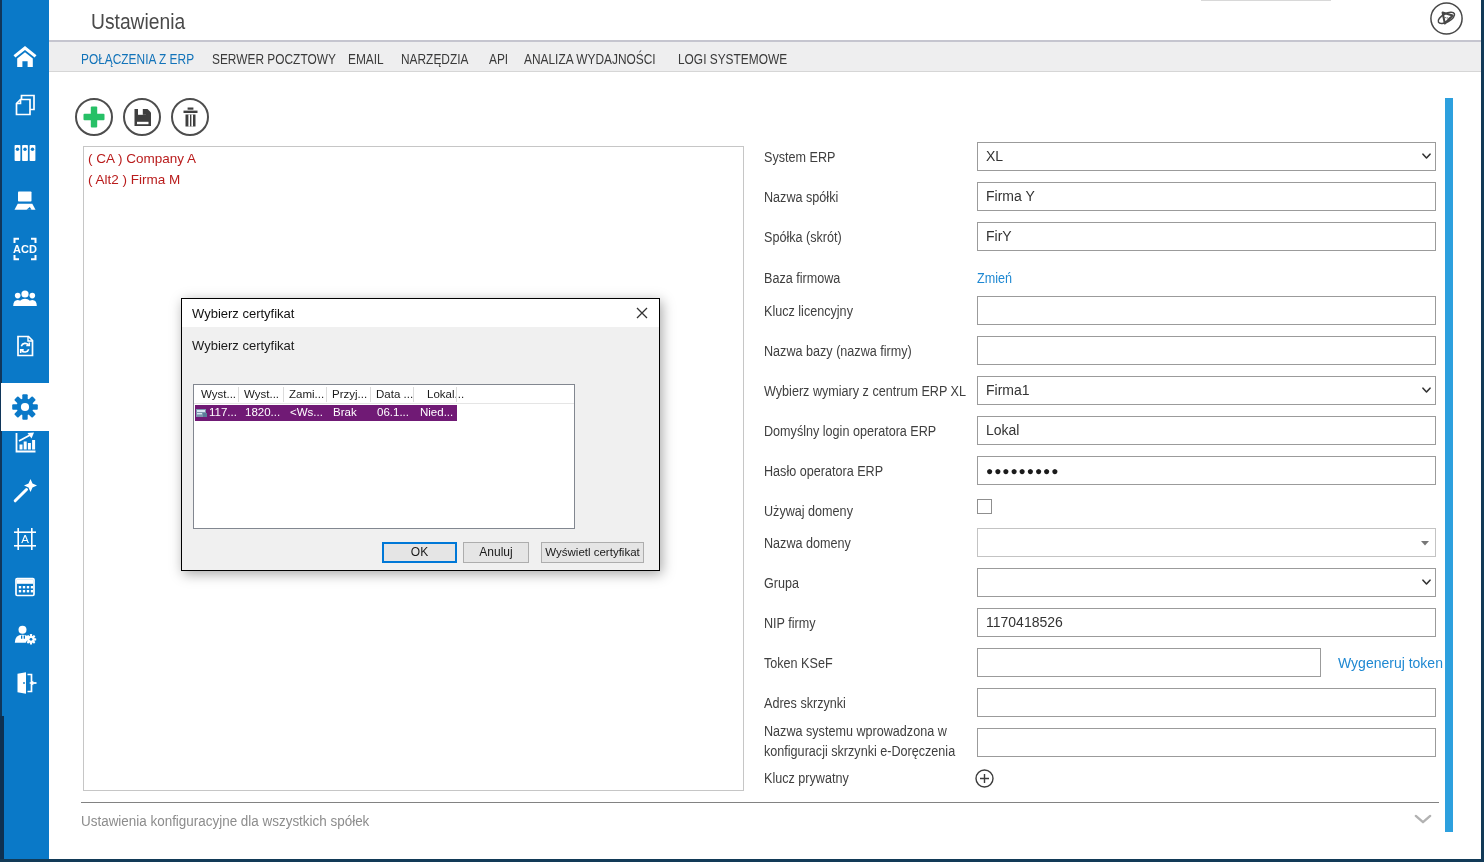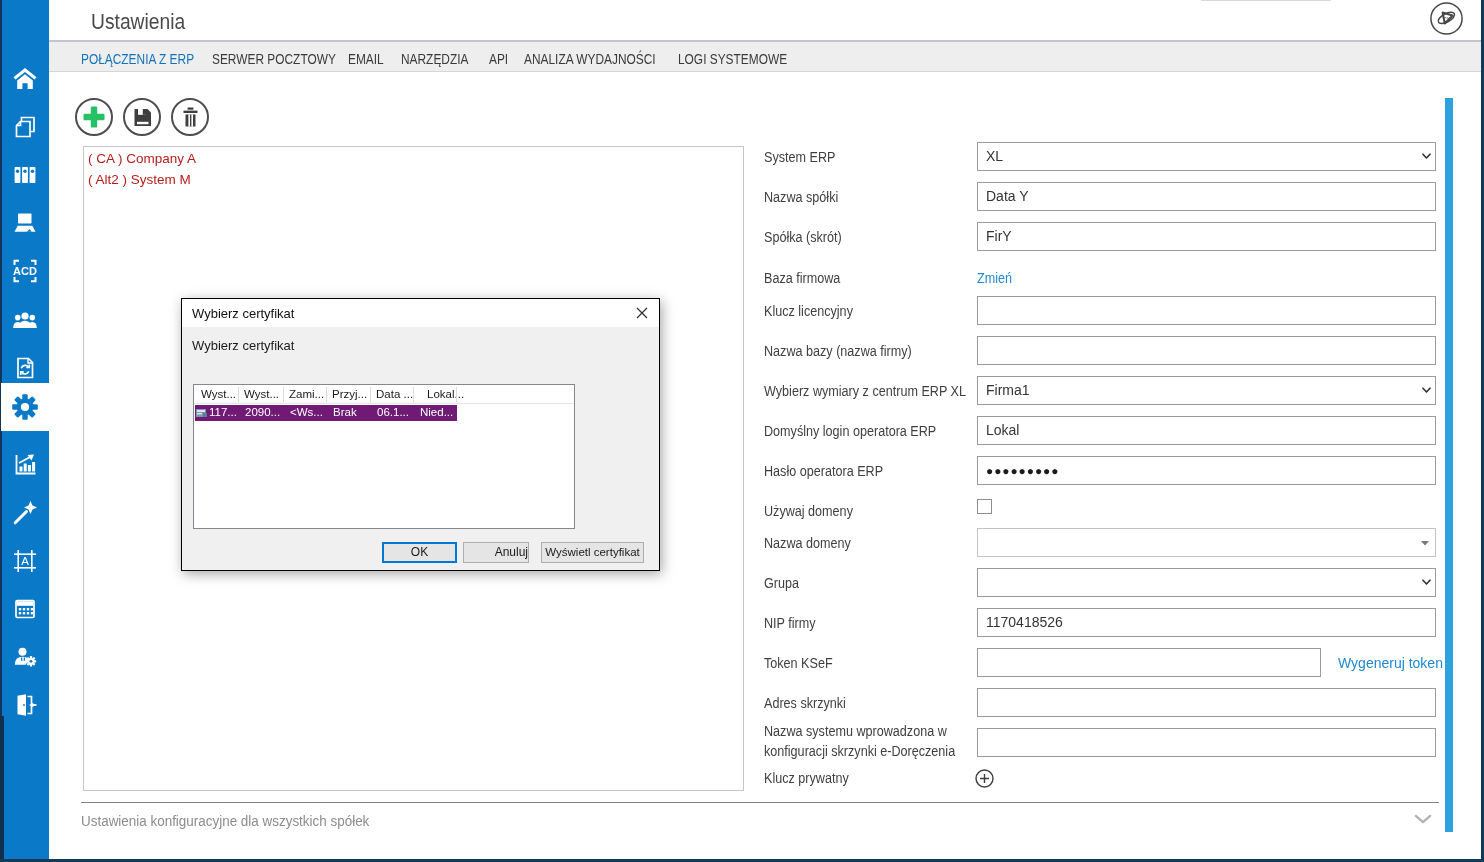--- a/index.html
+++ b/index.html
@@ -6,21 +6,21 @@
   html,body { width:1484px; height:862px; overflow:hidden; }
   body { position:relative; background:#fff; font-family:"Liberation Sans",sans-serif; color:#3f3f3f; }
   .abs { position:absolute; }
   
   #bR { right:0; top:0; width:3px; height:862px; background:#123a57; }
   #bB { left:0; bottom:0; width:1484px; height:3px; background:#123a57; }
   #bL { left:0; top:0; width:2px; height:862px; background:#10365a; }
   #bL2 { left:0; top:716px; width:4px; height:146px; background:#0e3152; }
   
   #side { left:0; top:0; width:49px; height:859px; background:#0a79c8; }
-  .sic { position:absolute; left:0; width:49px; height:48px; display:flex; align-items:flex-end; justify-content:center; }
+  .sic { position:absolute; left:0; width:49px; height:48px; display:flex; align-items:flex-start; justify-content:center; }
   #gearSel { position:absolute; left:1px; top:383px; width:48px; height:48px; background:#fff; display:flex; align-items:center; justify-content:center; }
   
   #hdr { left:49px; top:0; width:1433px; height:40px; background:#fff; }
   #title { left:42px; top:9px; font-size:22px; color:#4a4a4a; transform:scaleX(.875); transform-origin:0 0; }
   #logo { right:19px; top:2px; }
   
   #tabs { left:49px; top:40px; width:1432px; height:32px; background:#eeeeef; border-top:2px solid #c5c5cf; border-bottom:1px solid #d6d6d6; }
   #tabs span { position:absolute; top:9px; font-size:14px; color:#3a3a3a; white-space:nowrap; transform:scaleX(.85); transform-origin:0 0; }
   #tabs span.on { color:#1273b9; }
   
@@ -273,29 +273,29 @@
         <rect x="6.6" y="0.5" width="5.8" height="2.2"></rect>
         <rect x="2.5" y="3.6" width="14" height="2.4"></rect>
         <path d="M4.5 7.5 H14.5 V19.5 H4.5 Z"></path>
       </g>
       <rect x="7.4" y="7.5" width="1.6" height="12" fill="#fff"></rect>
       <rect x="10.4" y="7.5" width="1.6" height="12" fill="#fff"></rect>
     </svg>
   </div>
 <div class="abs" id="clist">
   <div class="row">( CA ) Company A</div>
-  <div class="row">( Alt2 ) System M</div>
+  <div class="row">( Alt2 ) Firma M</div>
 </div>
 <span class="lbl" style="top:149px">System ERP</span>
 <div class="inp" style="top:142px">XL</div>
 <svg class="chev" style="left:1422px;top:153px" width="9" height="7" viewBox="0 0 9 7">
     <path d="M1 1.2 L4.5 5 L8 1.2" fill="none" stroke="#333" stroke-width="1.6" stroke-linecap="round" stroke-linejoin="round"></path>
   </svg>
 <span class="lbl" style="top:189px">Nazwa spółki</span>
-<div class="inp" style="top:182px">Data Y</div>
+<div class="inp" style="top:182px">Firma Y</div>
 <span class="lbl" style="top:229px">Spółka (skrót)</span>
 <div class="inp" style="top:222px">FirY</div>
 <span class="lbl" style="top:270px">Baza firmowa</span>
 <span class="lbl link" style="left:977px;top:270px">Zmień</span>
 <span class="lbl" style="top:303px">Klucz licencyjny</span>
 <div class="inp" style="top:296px"></div>
 <span class="lbl" style="top:343px">Nazwa bazy (nazwa firmy)</span>
 <div class="inp" style="top:336px"></div>
 <span class="lbl" style="top:383px">Wybierz wymiary z centrum ERP XL</span>
 <div class="inp" style="top:376px">Firma1</div>
@@ -362,25 +362,25 @@
       <div style="position:absolute;left:262px;top:2px;width:1px;height:15px;background:#dcdcdc"></div>
     </div>
     <div style="position:absolute;left:1px;top:20px;width:262px;height:16px;background:#701a75;color:#fff">
       <svg style="position:absolute;left:1px;top:3px" width="12" height="10" viewBox="0 0 12 10">
           <rect x="0" y="1" width="10" height="8" fill="#7b96ad"></rect>
           <rect x="1" y="2" width="8" height="2" fill="#d8e6f2"></rect>
           <rect x="1" y="5" width="5" height="1.4" fill="#d8e6f2"></rect>
           <rect x="7" y="5" width="4" height="4" fill="#5a7d9a"></rect>
         </svg>
       <span style="position:absolute;left:14px;top:1px">117...</span>
-      <span style="position:absolute;left:50px;top:1px">2090...</span>
+      <span style="position:absolute;left:50px;top:1px">1820...</span>
       <span style="position:absolute;left:95px;top:1px">&lt;Ws...</span>
       <span style="position:absolute;left:138px;top:1px">Brak</span>
       <span style="position:absolute;left:182px;top:1px">06.1...</span>
       <span style="position:absolute;left:225px;top:1px">Nied...</span>
     </div>
   </div>
   <div style="position:absolute;left:200px;top:243px;width:75px;height:21px;background:#e5e5e5;border:2px solid #0078d7;font-size:12px;color:#1a1a1a;text-align:center;line-height:16px">OK</div>
-  <div style="position:absolute;left:281px;top:243px;width:66px;height:21px;background:#e5e5e5;border:1px solid #adadad;font-size:12px;color:#1a1a1a;text-align:right;line-height:19px">Anuluj</div>
+  <div style="position:absolute;left:281px;top:243px;width:66px;height:21px;background:#e5e5e5;border:1px solid #adadad;font-size:12px;color:#1a1a1a;text-align:center;line-height:19px">Anuluj</div>
   <div style="position:absolute;left:359px;top:243px;width:103px;height:21px;background:#e5e5e5;border:1px solid #adadad;font-size:11.5px;color:#1a1a1a;text-align:center;line-height:19px">Wyświetl certyfikat</div>
 </div>
 <div class="abs" id="bR"></div>
 <div class="abs" id="bB"></div>
 
 </body></html>

